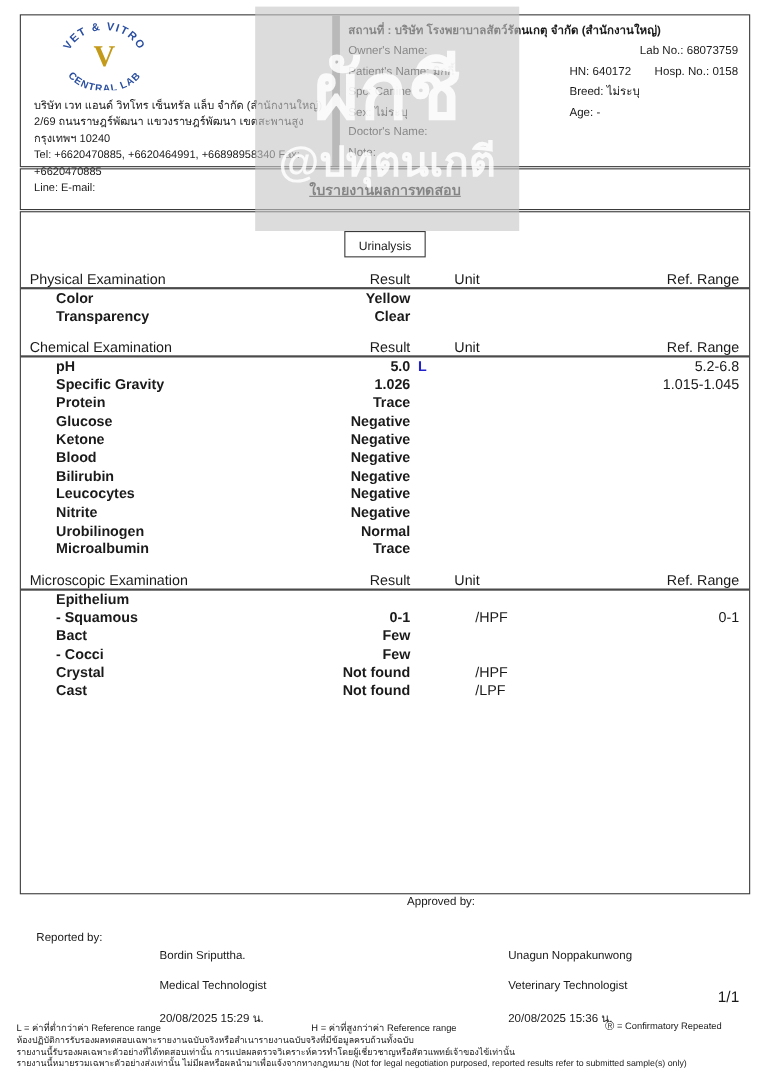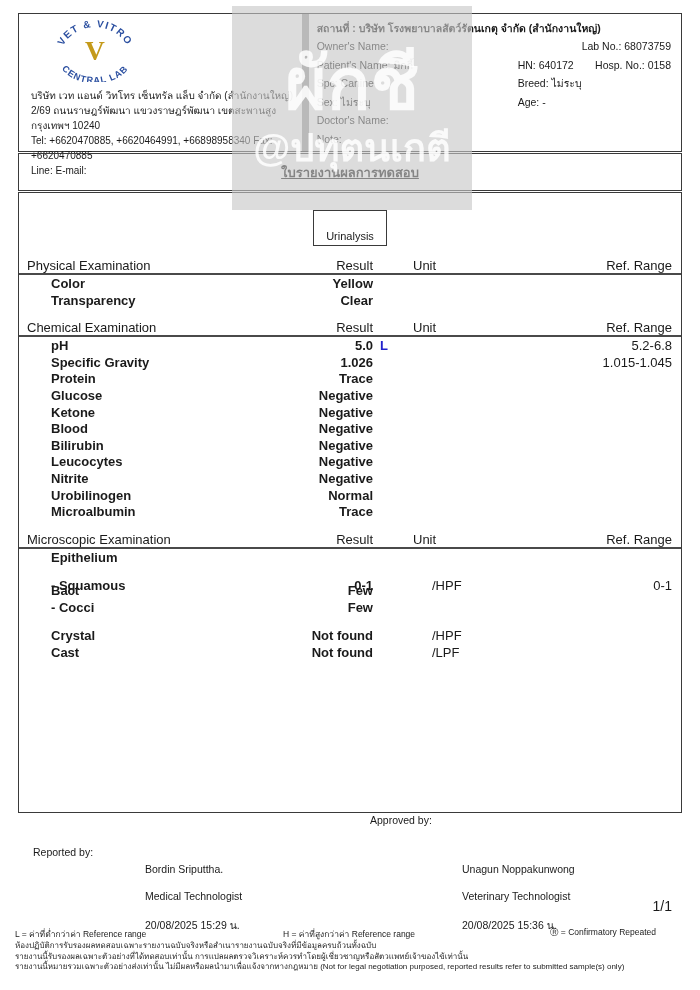--- a/index.html
+++ b/index.html
@@ -37,34 +37,34 @@
     text-decoration:underline;
   }
 
   
   .main-box {
     position:absolute; left:18px; top:192px; width:664px; height:621px;
     border:1px solid #3a3a3a;
   }
   .test-name-wrap { text-align:center; margin-top:17px; }
   .test-name {
-    display:inline-block; border:1px solid #3a3a3a; padding:19px 12px 3px 12px;
+    display:inline-block; border:1px solid #3a3a3a; padding:7px 12px 3px 12px;
     font-size:11px;
   }
   .report-table { margin-top:6px; font-size:13px; }
   .row { display:grid; grid-template-columns:260px 94px 40px 120px 1fr; align-items:baseline; }
   .sec-header { margin-top:8px; height:21px; border-bottom:2px solid #4a4a4a; align-items:end; }
   .sec-header .c1 { padding-left:8px; }
   .sec-header .c2 { text-align:right; }
   .sec-header .c5 { text-align:right; padding-right:9px; }
   .item-row { height:16.6px; }
   .item-row .c1 { padding-left:32px; font-weight:bold; }
   .item-row .c2 { text-align:right; font-weight:bold; }
   .item-row .c3 { padding-left:7px; font-weight:bold; color:#2222cc; }
-  .item-row .c4 { padding-left:19px;margin-top:13px; }
+  .item-row .c4 { padding-left:19px; }
   .item-row .c5 { text-align:right; padding-right:9px; }
 
   
   .remark-box {
     position:absolute; left:18px; top:814px; width:664px; height:42px;
     border:1px solid #3a3a3a; padding:11px 0 0 17px; font-size:11px;
   }
 
   
   .sig { position:absolute; font-size:10.5px; white-space:nowrap; }

